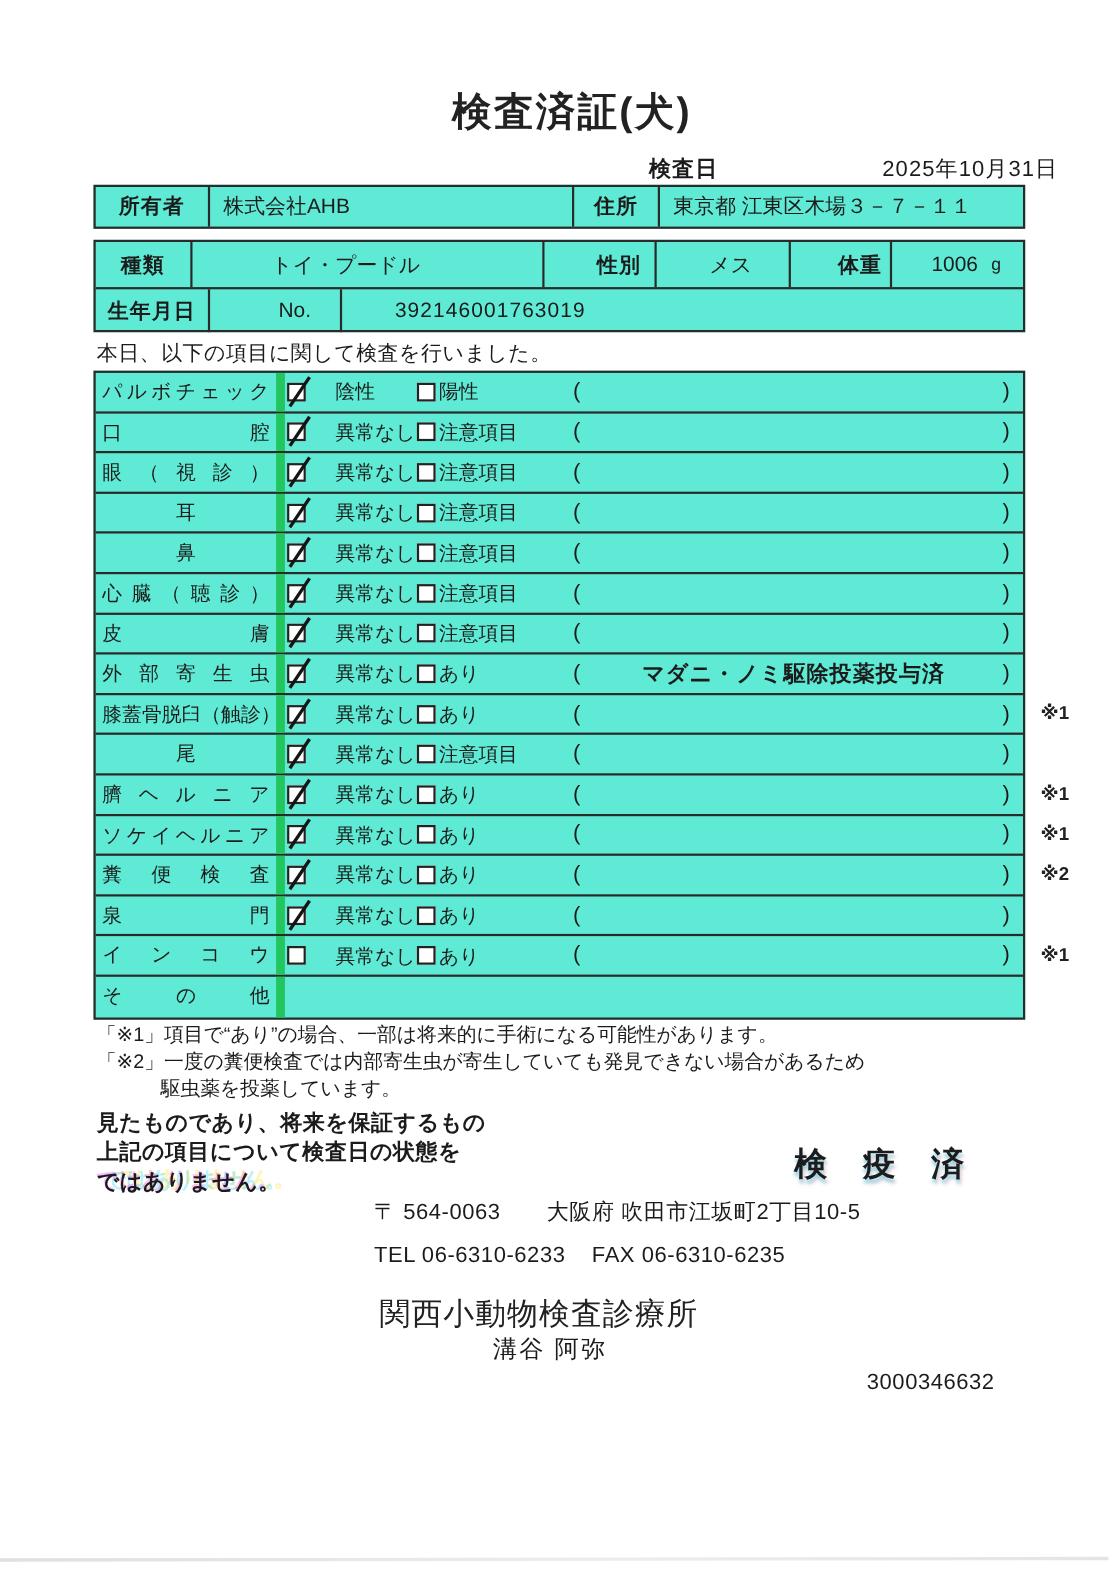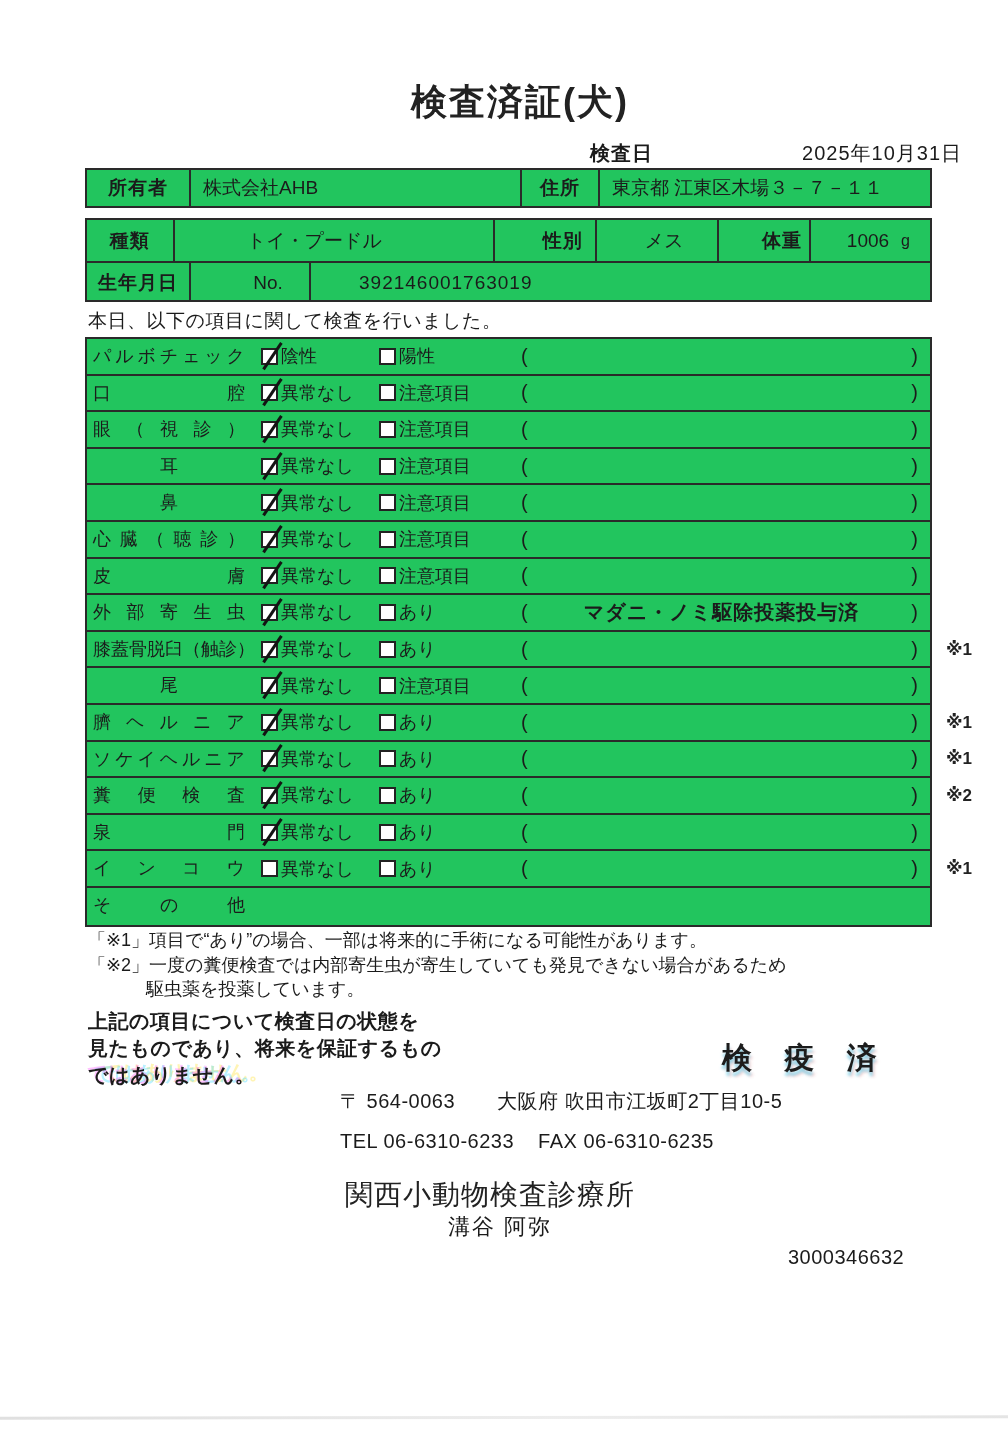--- a/index.html
+++ b/index.html
@@ -15,21 +15,21 @@
   
   .title{
     top:78px;left:0;width:1040px;text-align:center;
     font-size:36px;font-weight:bold;letter-spacing:2px;color:#222;
   }
   
   .date-line{top:140px;left:0;width:1008px;height:24px;font-size:20px;}
   .date-label{position:absolute;left:590px;top:0;font-weight:bold;letter-spacing:1px;}
   .date-value{position:absolute;right:46px;top:0;letter-spacing:1px;}
   
-  .tbl{border:2.5px solid #2a2a2a;box-sizing:border-box;background:#22c55e;}
+  .tbl{border:2.5px solid #2a2a2a;box-sizing:border-box;background:#5eead4;}
   .trow{display:flex;align-items:center;box-sizing:border-box;}
   .cell{box-sizing:border-box;height:100%;display:flex;align-items:center;font-size:19px;}
   .cell.lab{justify-content:center;font-weight:bold;letter-spacing:1px;}
   .cell.val{padding-left:12px;}
   .br{border-right:2px solid #2a2a2a;}
   .bt{border-top:2px solid #2a2a2a;}
   .owner-table{top:168px;left:85px;width:847px;height:40px;}
   .info-table{top:218px;left:85px;width:847px;height:84px;}
   .info-table .trow{height:41px;gap:36px;}
   .wv{justify-content:space-between;padding-right:16px;}
@@ -41,21 +41,21 @@
   .crow{position:relative;display:flex;height:36.6px;border-bottom:2px solid #2a2a2a;box-sizing:border-box;}
   .crow:last-child{border-bottom:none;}
   .clabel{
     width:172px;border-right:8px solid #22c55e;box-sizing:border-box;
     padding:0 6px;font-size:18px;display:block;line-height:34px;
     text-align:justify;text-align-last:justify;white-space:nowrap;overflow:hidden;
   }
   .clabel.single{text-align:center;text-align-last:center;}
   .ccontent{flex:1;display:flex;align-items:center;padding-left:2px;box-sizing:border-box;}
   .opt{display:flex;align-items:center;font-size:18px;}
-  .opt1{width:118px;}
+  .opt1{width:118px;gap:24px;}
   .opt2{width:142px;}
   .checkbox{
     position:relative;display:inline-block;width:13px;height:13px;
     border:2px solid #222;margin-right:3px;flex:0 0 auto;background:#fff;
   }
   .checkbox.checked::after{
     content:'';position:absolute;left:8px;top:-10px;width:2.6px;height:32px;
     background:#141414;transform:rotate(34deg);
   }
   .paren-zone{flex:1;display:flex;align-items:center;font-size:20px;}
@@ -463,22 +463,22 @@
 
   <div class="abs footnotes">
     <div>「※1」項目で“あり”の場合、一部は将来的に手術になる可能性があります。</div>
     <div class="fn2-wrap">
       <div>「※2」一度の糞便検査では内部寄生虫が寄生していても発見できない場合があるため</div>
       <div class="fn-indent">駆虫薬を投薬しています。</div>
     </div>
   </div>
 
   <div class="abs disclaimer">
+    <div>見たものであり、将来を保証するもの</div>
     <div>上記の項目について検査日の状態を</div>
-    <div>見たものであり、将来を保証するもの</div>
     <div class="rainbow">ではありません。</div>
   </div>
 
   <div class="abs stamp">検 疫 済</div>
 
   <div class="abs postal-line">
     <span>〒 564-0063</span><span class="postal-gap"></span><span>大阪府 吹田市江坂町2丁目10-5</span>
   </div>
 
   <div class="abs tel-line">

